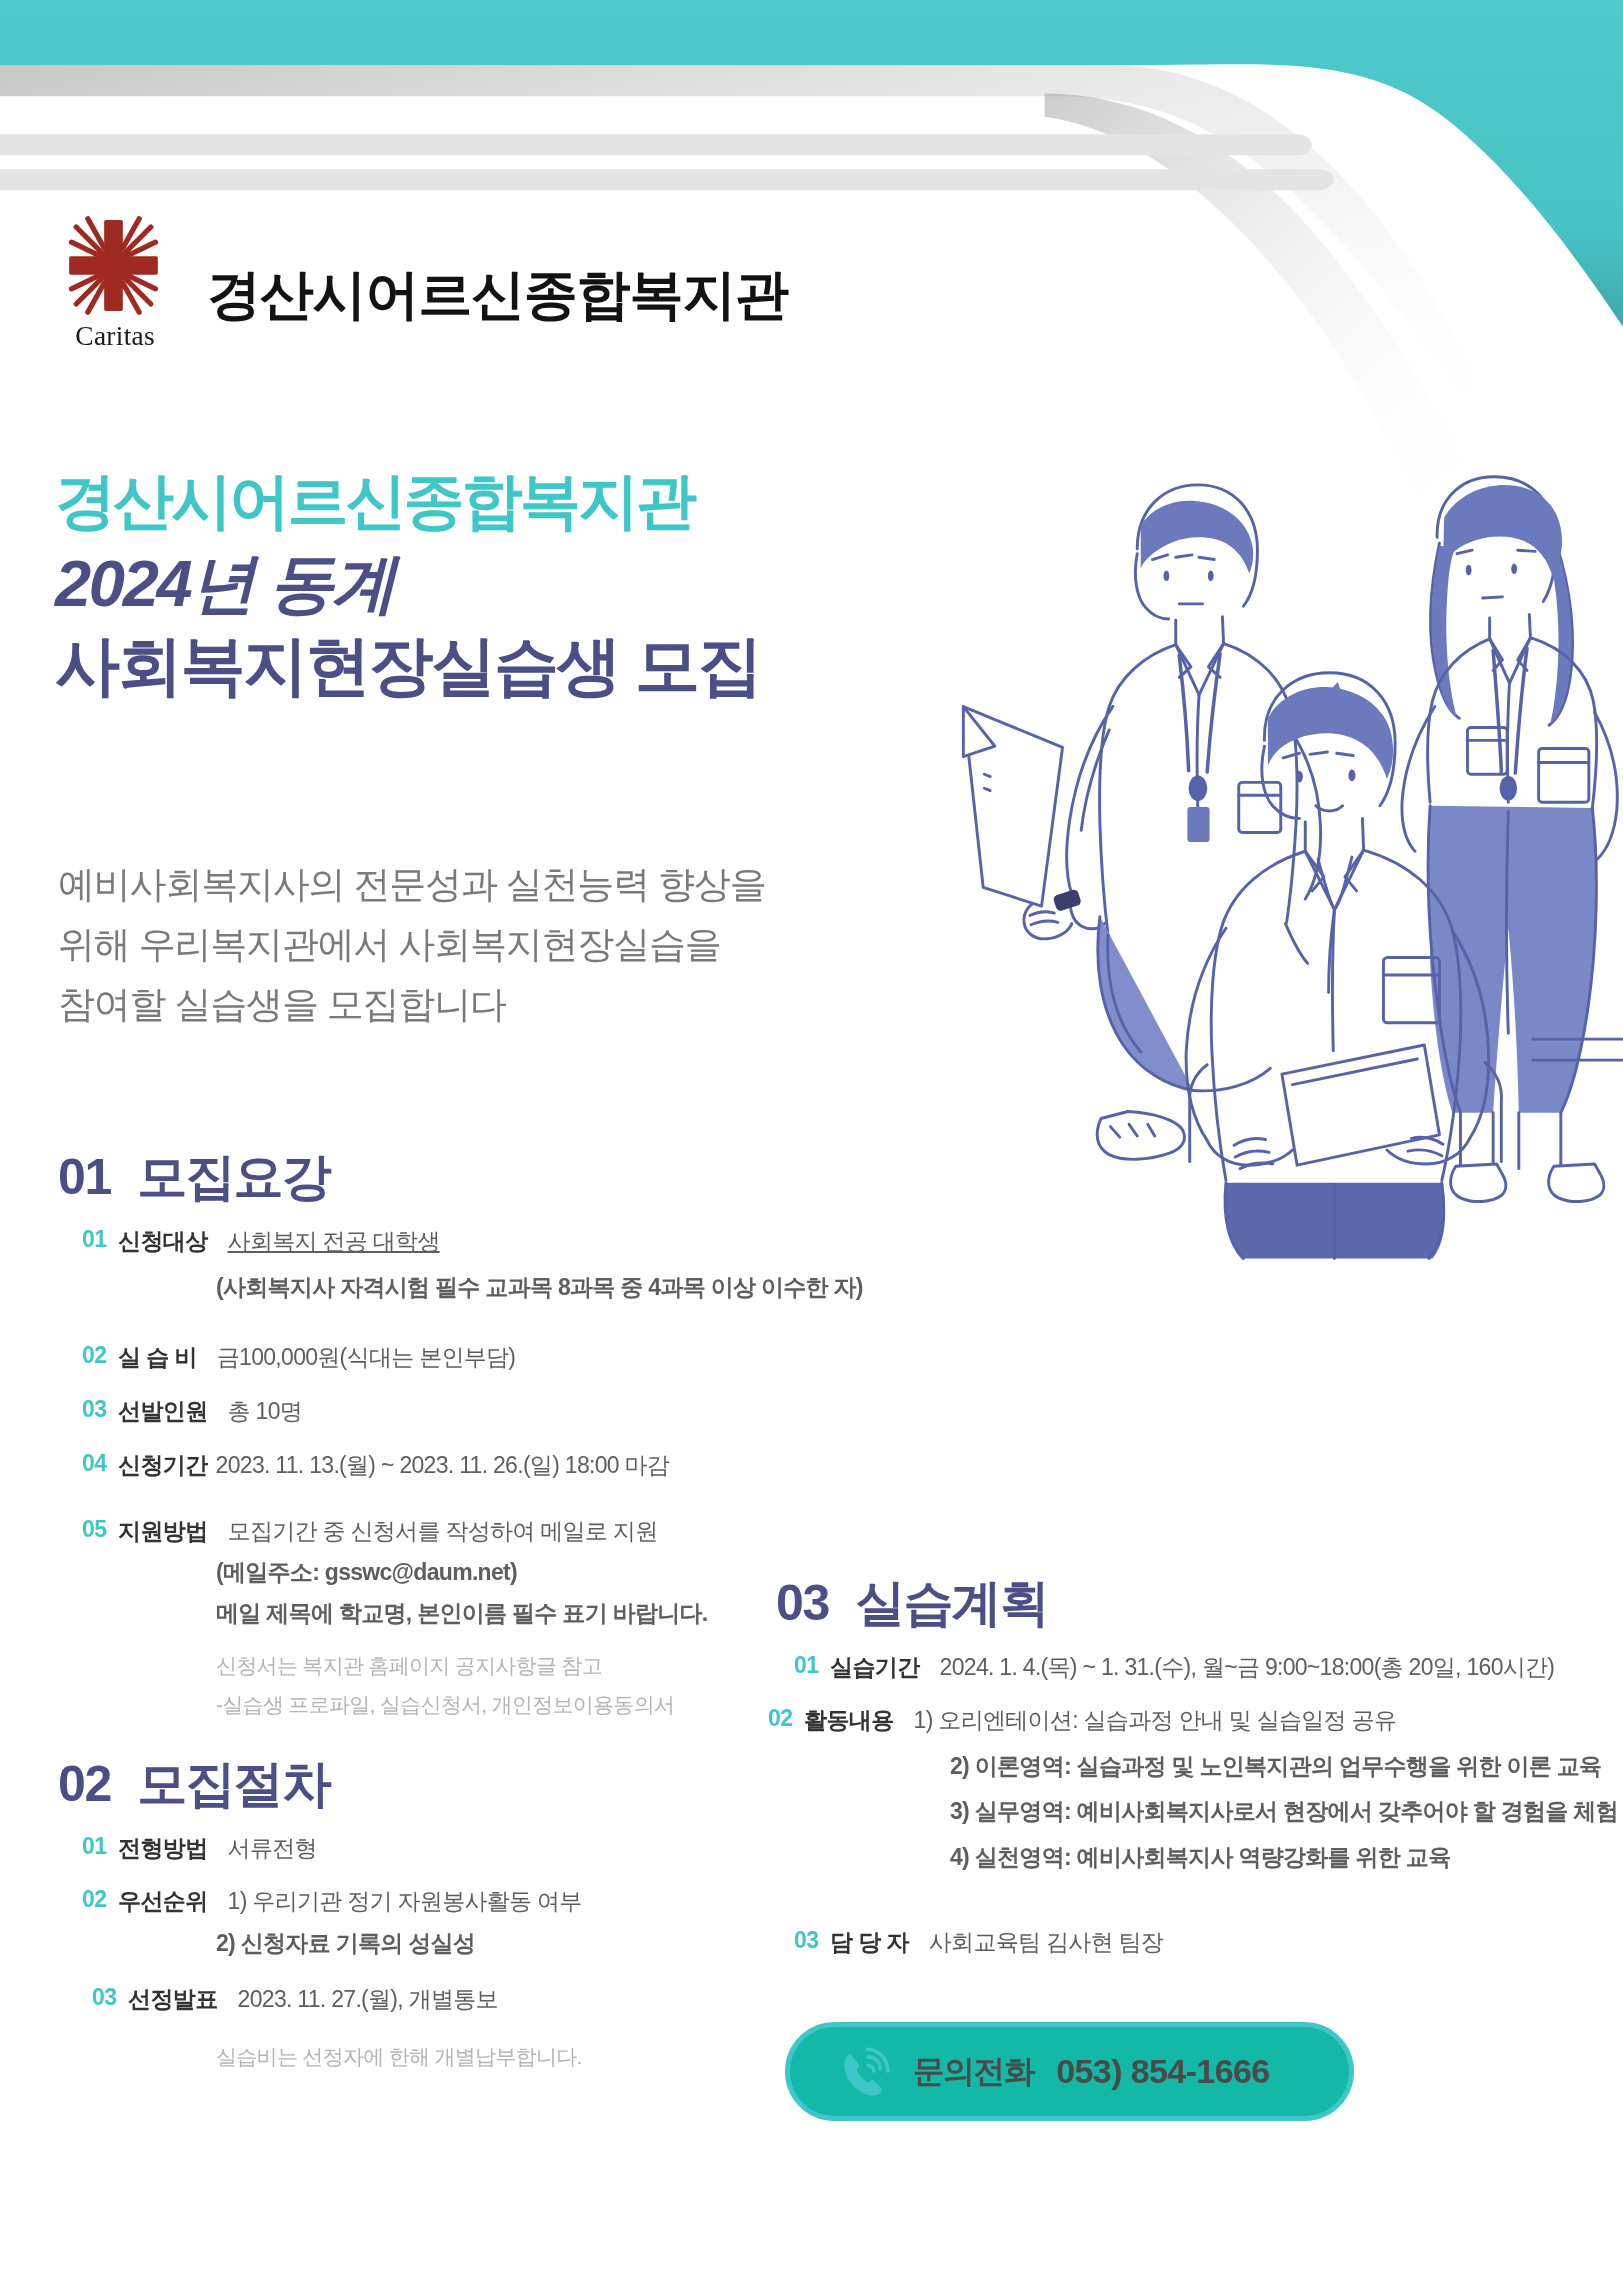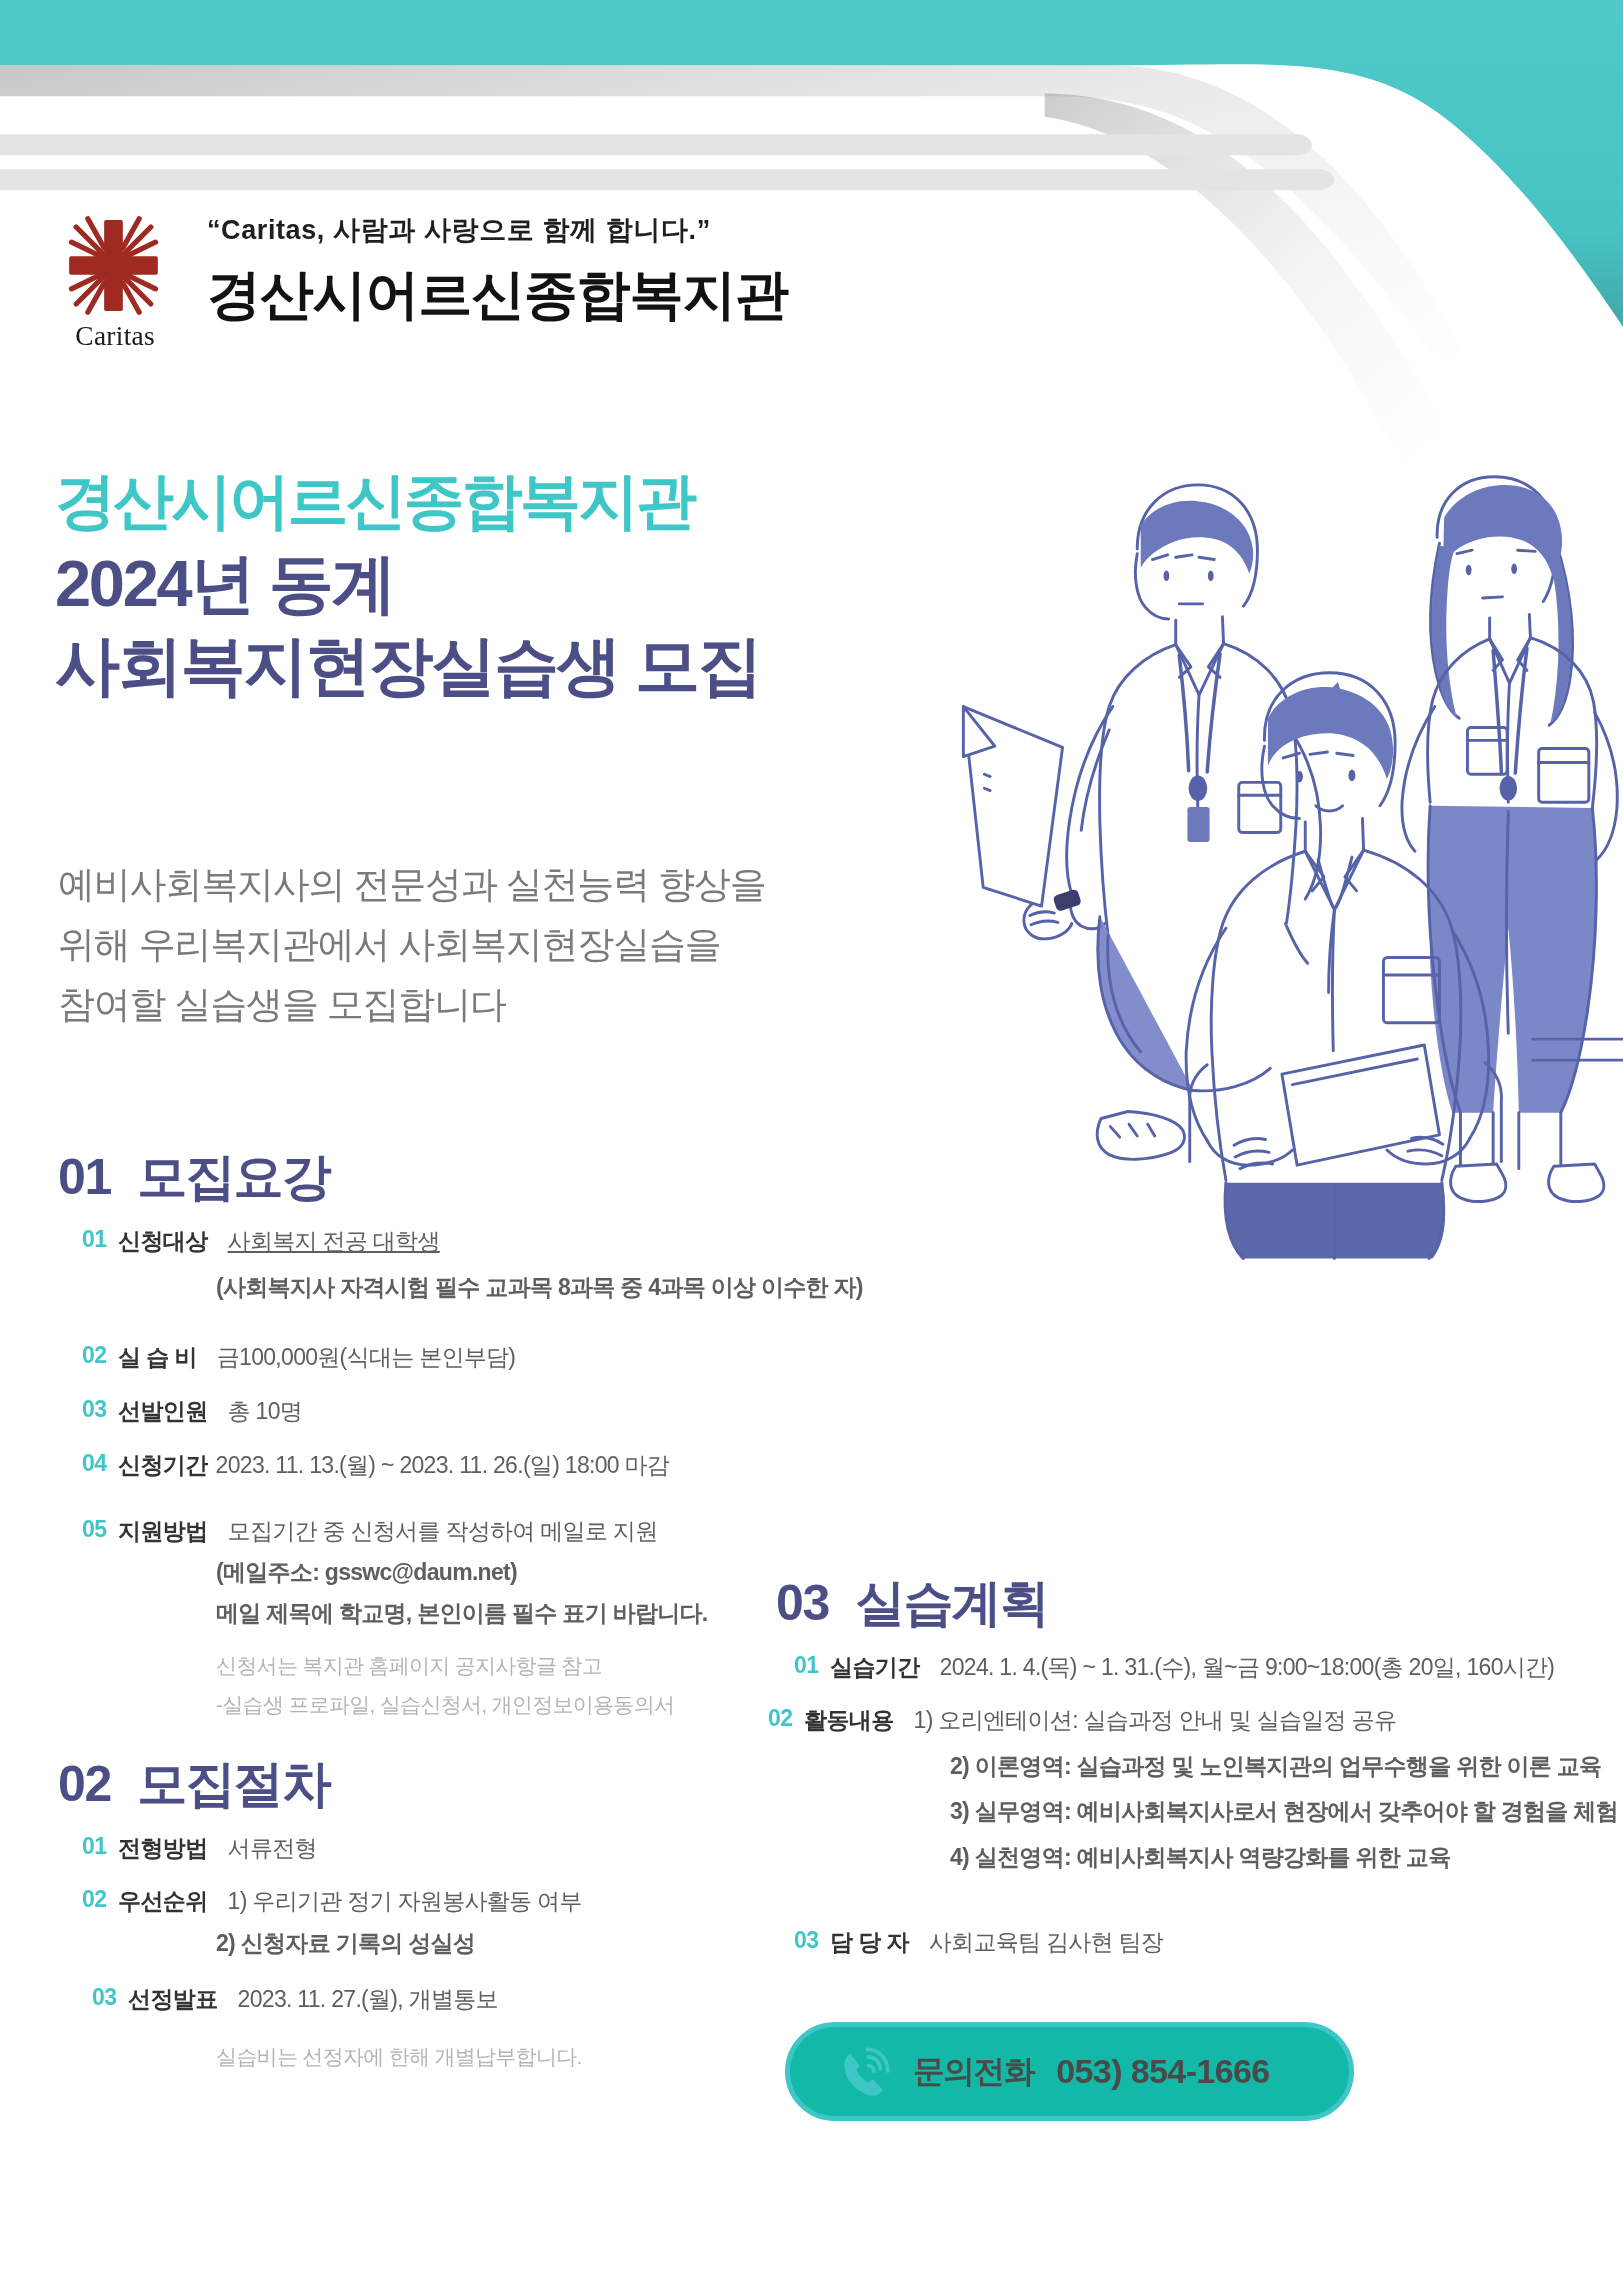--- a/index.html
+++ b/index.html
@@ -38,21 +38,21 @@
   
   .hero { position:absolute; left:55px; top:467px; width:864px; }
   .hero-line1 {
     font-size:61px; font-weight:900; color:#3fc7c8;
     letter-spacing:-2.9px; line-height:1.12; white-space:nowrap;
   }
   .hero-line2, .hero-line3 {
     font-size:65px; font-weight:900; color:#4b4f86;
     letter-spacing:-2.3px; line-height:1.22; white-space:nowrap;
   }
-  .hero-line2 { margin-top:8.2px; }
+  .hero-line2 { margin-top:8.2px;font-style:italic; }
   .hero-line3 { margin-top:3.5px; }
 
   .lede { position:absolute; left:58px; top:855px; width:875px; }
   .lede p {
     font-size:37px; color:#7a7a7a; font-weight:500;
     letter-spacing:-1.2px; line-height:1.62; white-space:nowrap;
   }
 
   
   .illustration { position:absolute; left:849px; top:403px; width:776px; height:858px; }
@@ -163,21 +163,20 @@
         <line x1="74" y1="130" x2="46" y2="180"></line>
         <line x1="108" y1="120" x2="154" y2="166"></line>
         <line x1="108" y1="114" x2="162" y2="140"></line>
         <line x1="106" y1="130" x2="134" y2="180"></line>
       </g>
     </g>
   </svg>
 
   <div class="caritas-word">Caritas</div>
 
-  <div class="slogan">“Caritas, 사람과 사랑으로 함께 합니다.”</div>
 
   <div class="org-name">경산시어르신종합복지관</div>
 </div>
 
 <div class="hero">
   <div class="hero-line1">경산시어르신종합복지관</div>
   <div class="hero-line2">2024년 동계</div>
   <div class="hero-line3">사회복지현장실습생 모집</div>
 </div>
 

